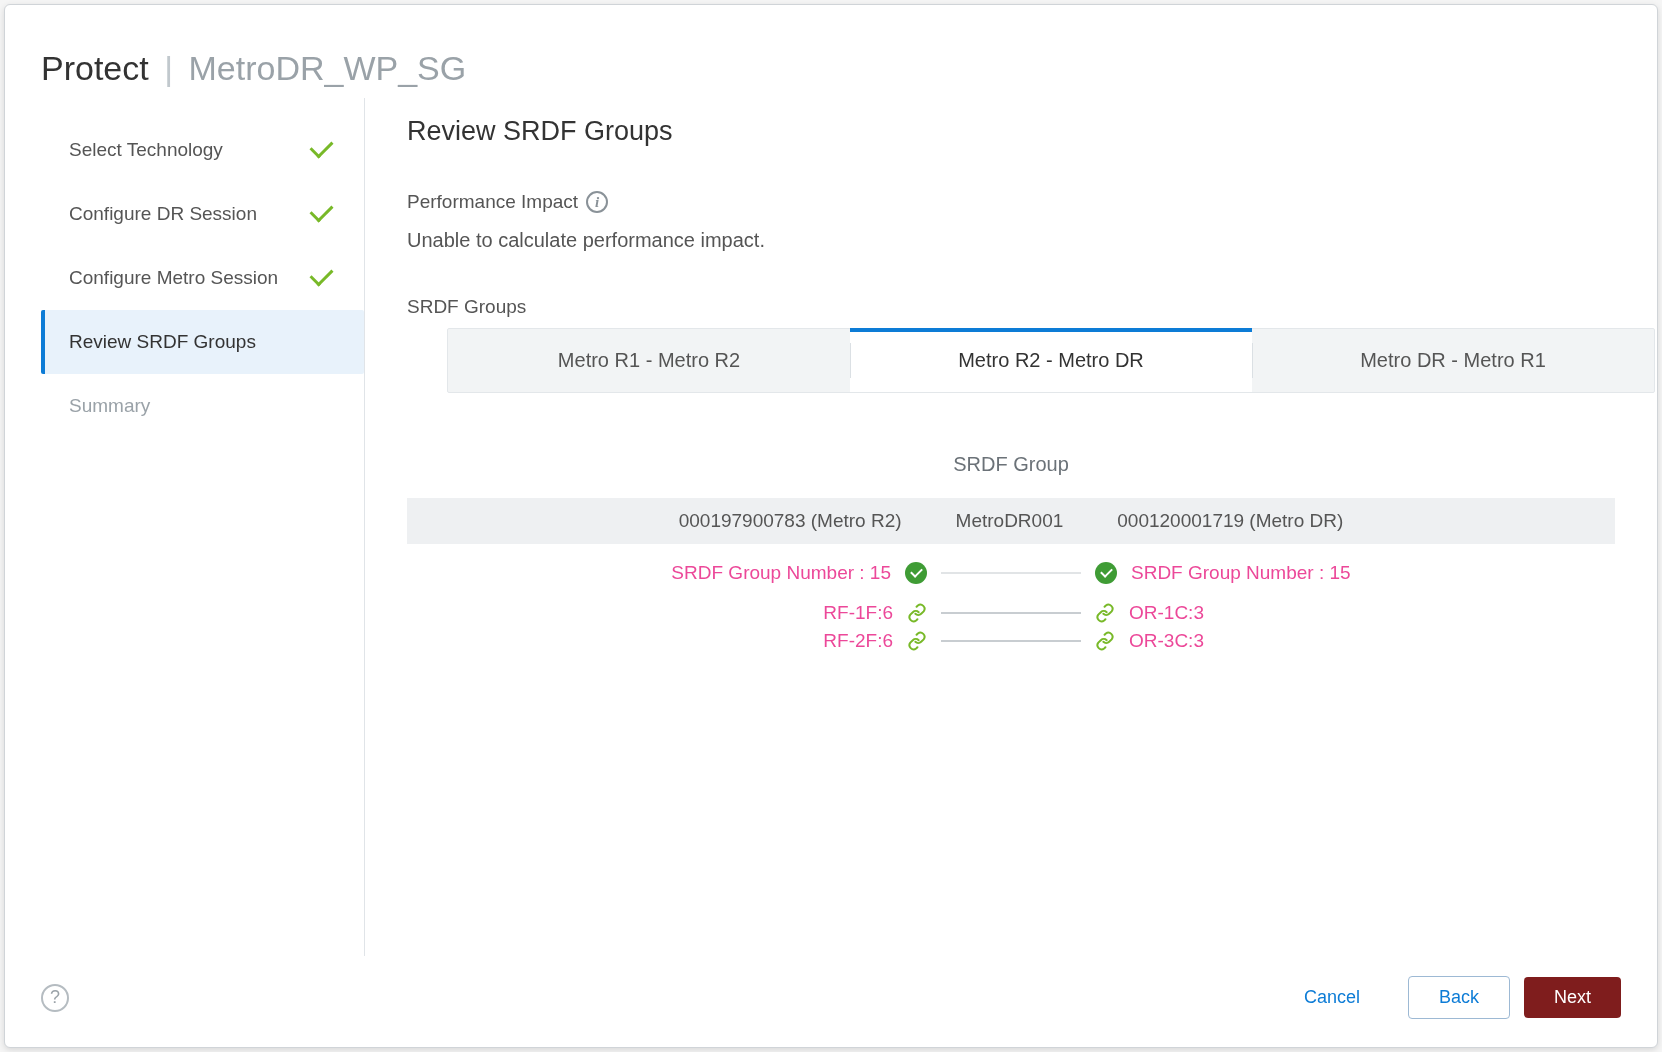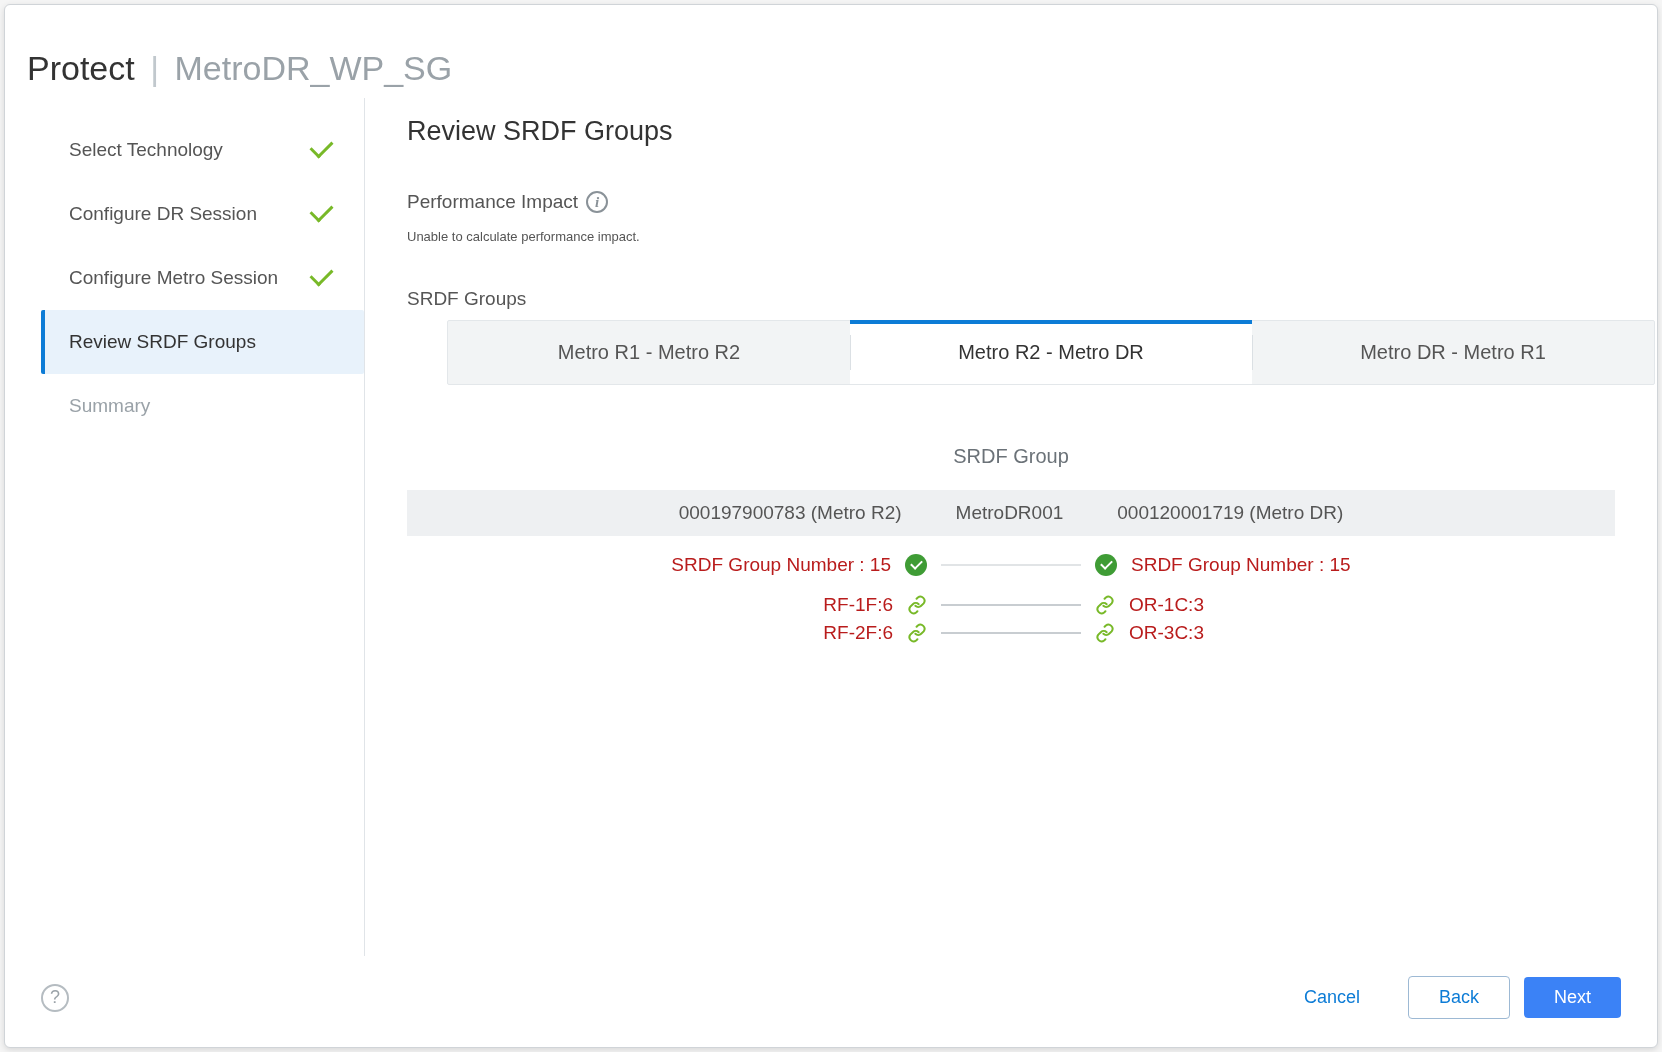--- a/index.html
+++ b/index.html
@@ -17,21 +17,21 @@
     border: 1px solid #d0d4d8;
     border-radius: 6px;
     box-shadow: 0 2px 6px rgba(0,0,0,.12);
     overflow: hidden;
     display: flex;
     flex-direction: column;
   }
 
   
   .titlebar {
-    padding: 44px 36px 10px 22px;
+    padding: 44px 36px 10px 36px;
     font-size: 34px;
     font-weight: 400;
     color: #9aa2a8;
   }
   .titlebar .main-label {
     color: #333;
     font-weight: 400;
   }
   .titlebar .sep { color: #c1c8cd; margin: 0 6px; }
 
@@ -109,21 +109,21 @@
     height: 22px;
     border: 2px solid #8a9298;
     border-radius: 50%;
     color: #8a9298;
     font-style: italic;
     font-family: Georgia, serif;
     font-size: 15px;
     font-weight: bold;
     line-height: 1;
   }
-  .perf-msg { font-size: 13px; margin-bottom: 44px; }
+  .perf-msg { font-size: 20px; margin-bottom: 44px; }
 
   .section-label { margin-bottom: 10px; }
 
   
   .tabs {
     display: flex;
     width: 100%;
     background: #f2f4f5;
     border: 1px solid #e3e7ea;
     border-radius: 2px;
@@ -178,21 +178,21 @@
     color: #555;
   }
 
   
   .group-row, .port-row {
     display: flex;
     align-items: center;
     justify-content: center;
     gap: 14px;
     margin-top: 18px;
-    color: #b91c1c;
+    color: #ec4899;
     font-size: 19px;
   }
   .group-row .lbl.right, .port-row .lbl.right { text-align: left; min-width: 260px; }
   .group-row .lbl.left, .port-row .lbl.left { text-align: right; min-width: 260px; }
 
   .ok-badge {
     display: inline-flex;
     align-items: center;
     justify-content: center;
     width: 22px;
@@ -250,21 +250,21 @@
     font-family: inherit;
   }
   .btn.link { color: #0d7cd6; margin-right: 18px; }
   .btn.secondary {
     color: #0d7cd6;
     border: 1px solid #9db9d4;
     background: #fff;
     margin-right: 14px;
   }
   .btn.primary {
-    background: #3b82f6;
+    background: #7f1d1d;
     color: #fff;
   }
 </style>
 </head>
 <body>
 
 <div class="window">
 
   <div class="titlebar">
     <span class="main-label">Protect</span>

